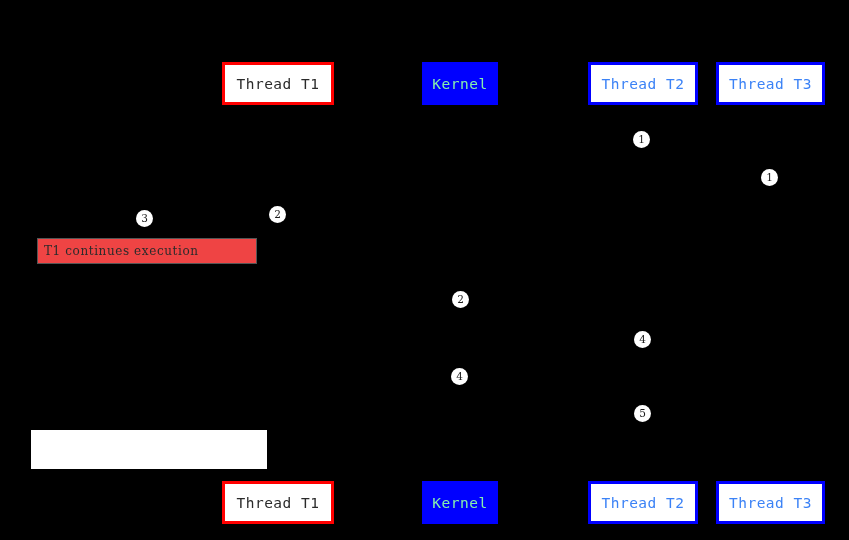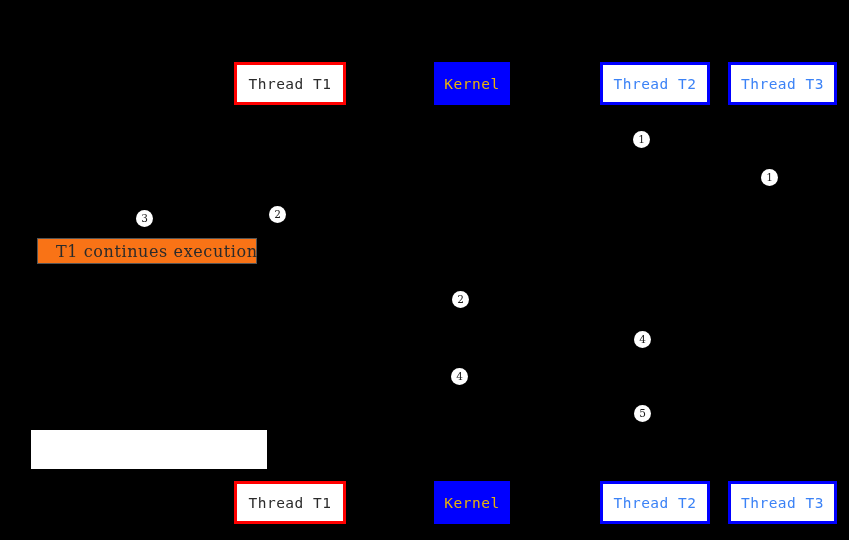--- a/index.html
+++ b/index.html
@@ -27,36 +27,35 @@
   .participant {
     position: absolute;
     box-sizing: border-box;
     display: flex;
     align-items: center;
     justify-content: center;
     font-family: "DejaVu Sans Mono", monospace;
     font-size: 14.5px;
     letter-spacing: 0.5px;
     white-space: nowrap;
-    margin-left: 12px;
   }
   .participant.red {
     border: 3px solid #ff0000;
     background: #ffffff;
     color: #2b2b2b;
   }
   .participant.blueline {
     border: 3px solid #0000ff;
     background: #ffffff;
     color: #3b82f6;
   }
   .participant.bluefill {
     border: 1px solid #0000ff;
     background: #0000ff;
-    color: #eab308;
+    color: #86efac;
   }
 
   
   .marker {
     position: absolute;
     width: 17px;
     height: 17px;
     border-radius: 50%;
     background: #ffffff;
     color: #1a1a1a;
@@ -65,28 +64,28 @@
     justify-content: center;
     font-family: "DejaVu Serif", serif;
     font-size: 10.5px;
     line-height: 1;
   }
 
   
   .notebox {
     position: absolute;
     box-sizing: border-box;
-    background: #f97316;
+    background: #ef4444;
     border: 1px solid #555555;
     display: flex;
     align-items: center;
     font-family: "DejaVu Serif", serif;
-    font-size: 16px;
+    font-size: 12px;
     color: #2b2b2b;
-    padding-left: 18px;
+    padding-left: 6px;
     white-space: nowrap;
     letter-spacing: 0.6px;
   }
   .blankbox {
     position: absolute;
     box-sizing: border-box;
     background: #ffffff;
     border: none;
   }
 </style>

